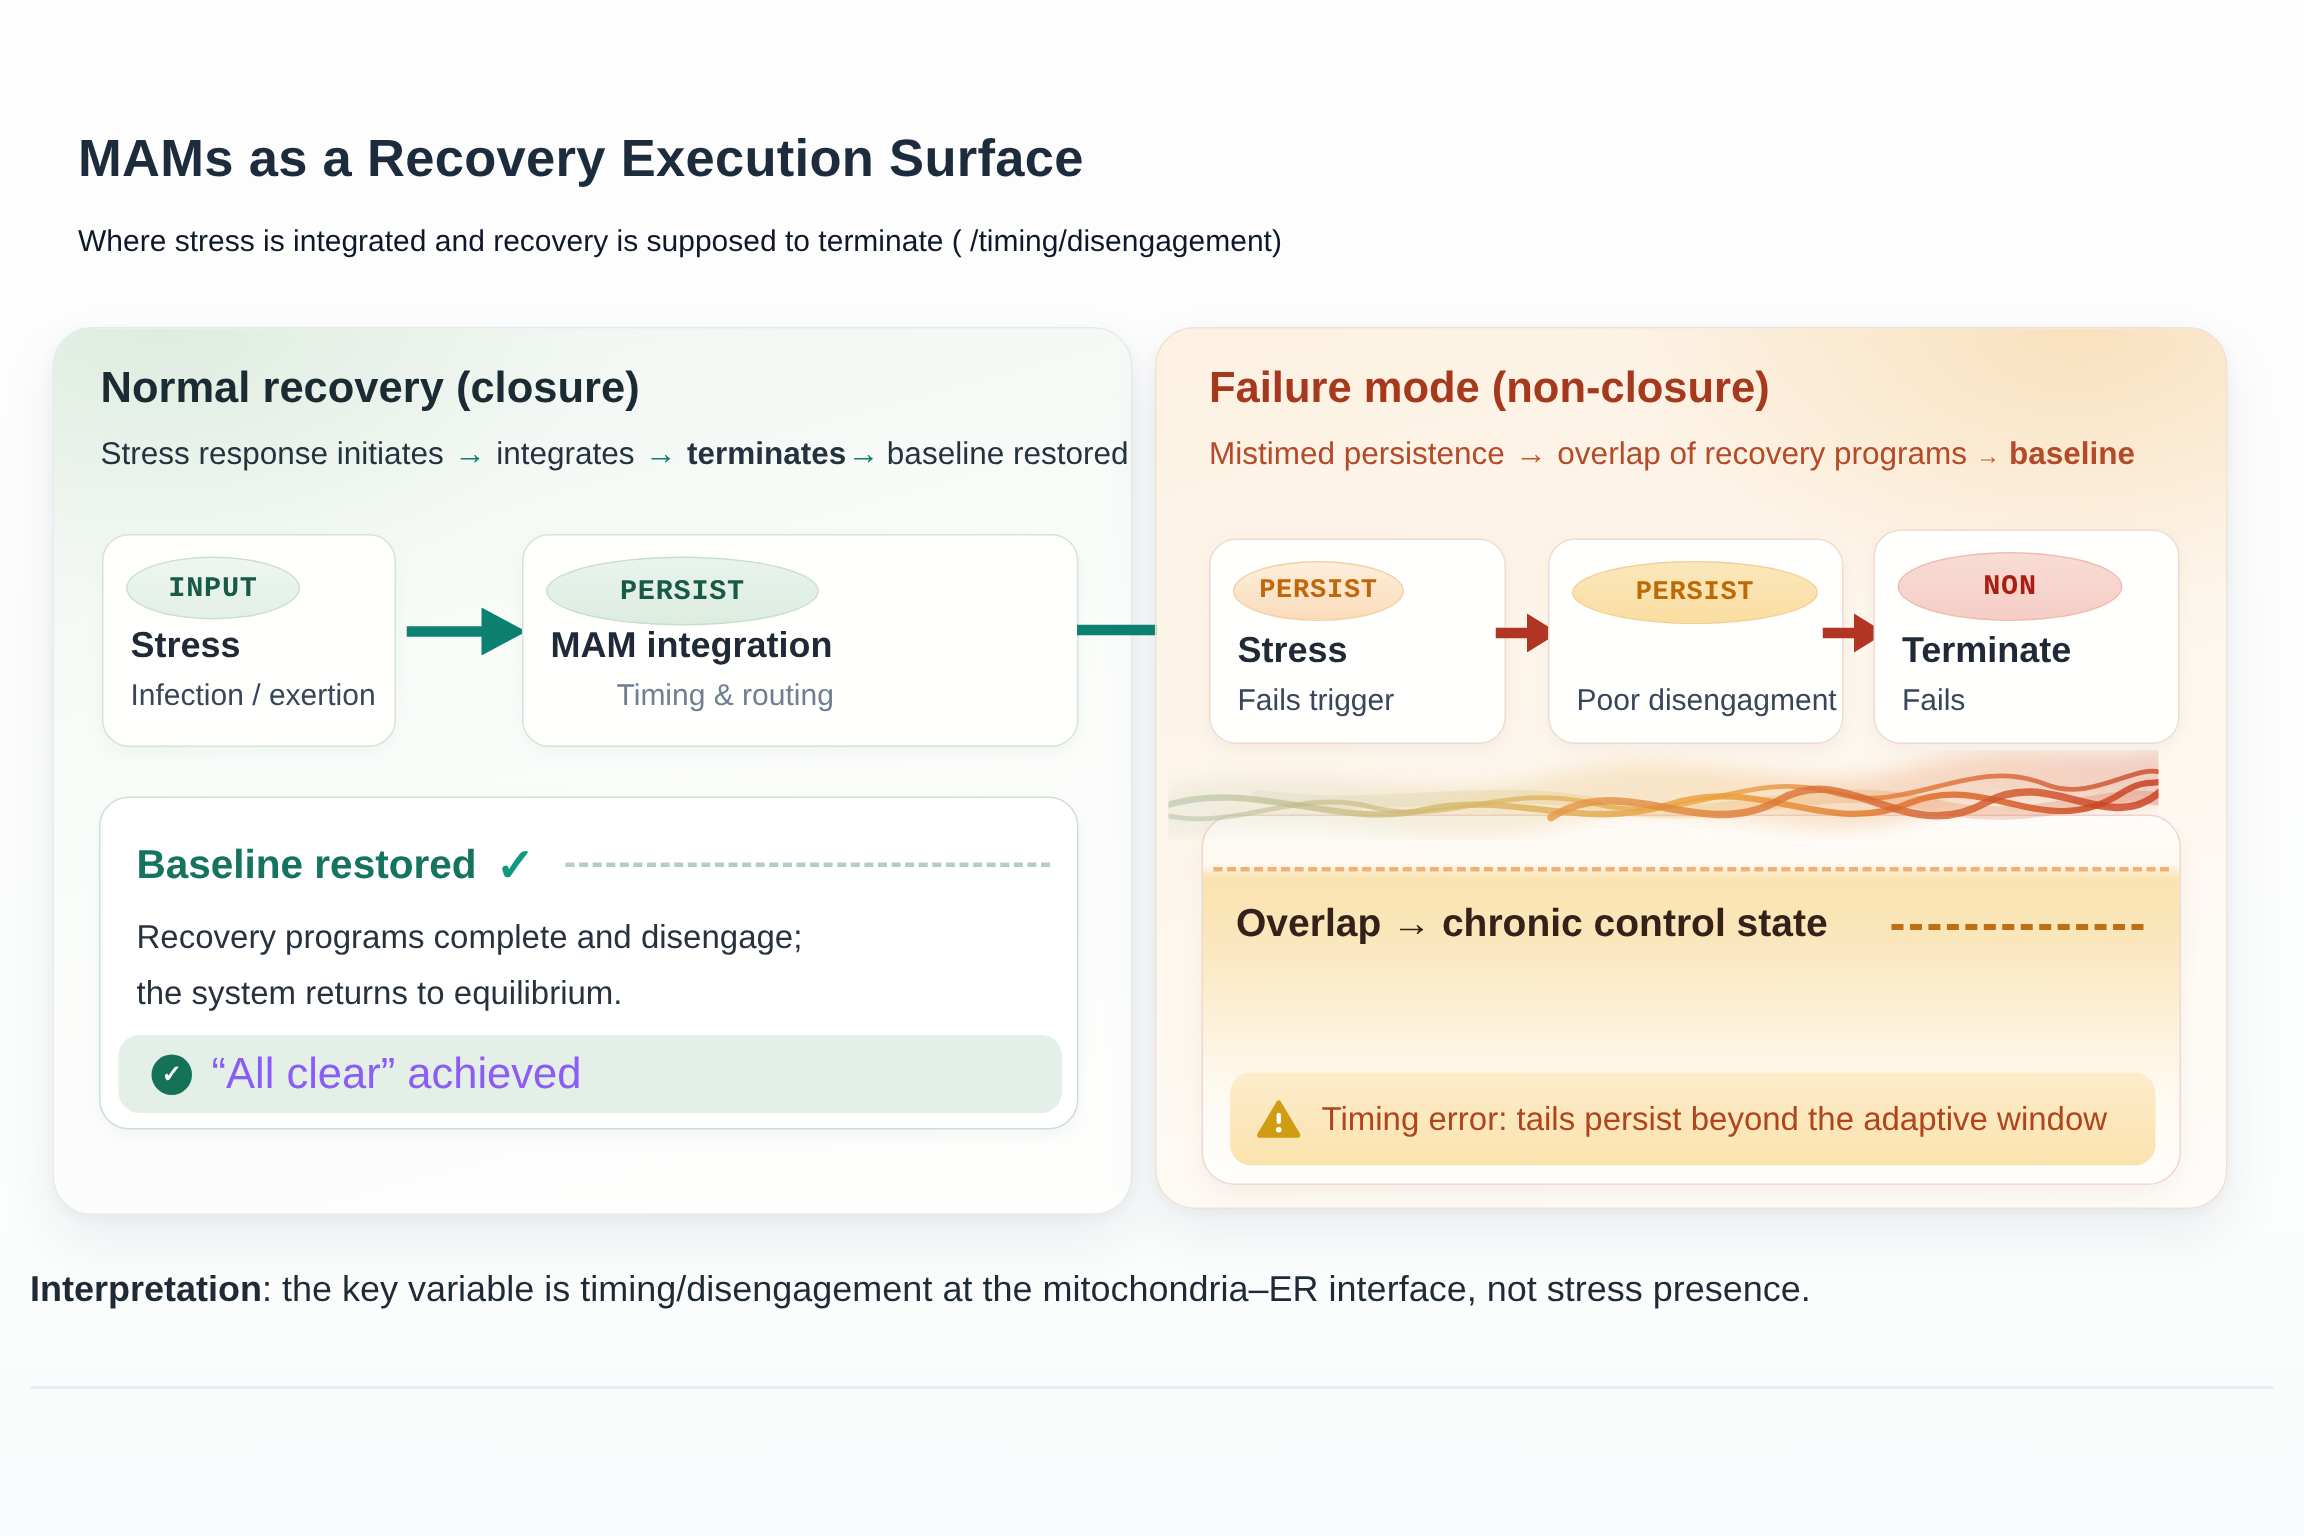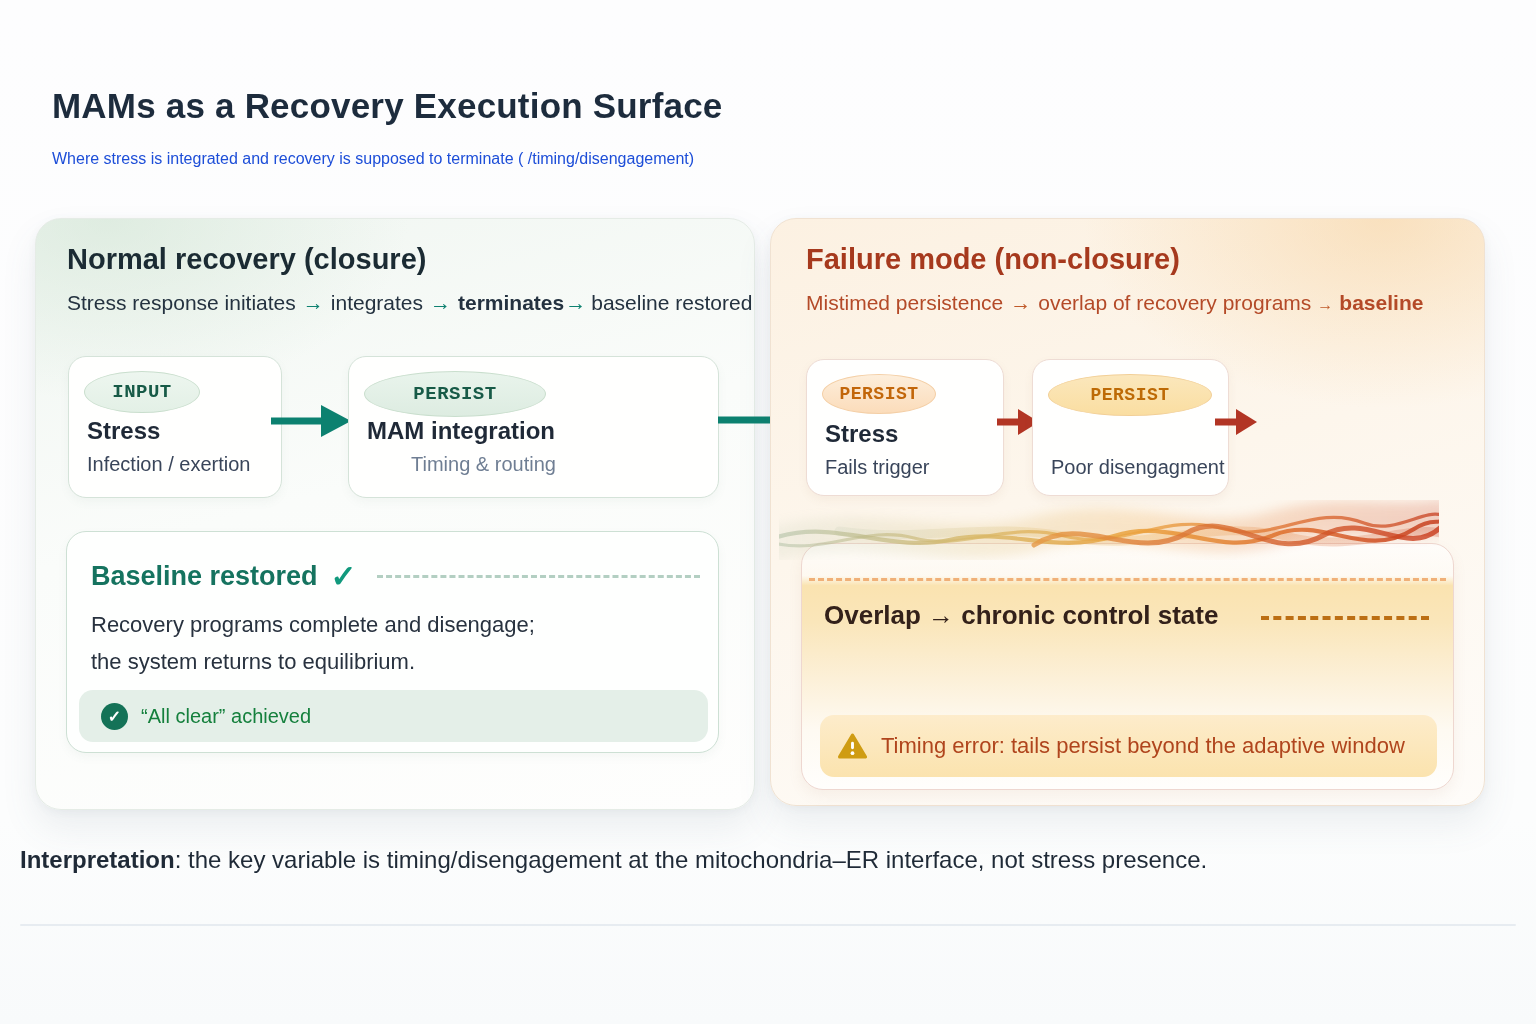--- a/index.html
+++ b/index.html
@@ -6,21 +6,21 @@
   html,body { width:1536px; height:1024px; }
   body {
     font-family:"Liberation Sans", sans-serif;
     background:linear-gradient(180deg,#fdfdfe 0%, #fcfdfd 80%, #f8fafb 100%);
     position:relative; overflow:hidden; color:#1f2a37;
   }
   
   .title { position:absolute; left:52px; top:86px; font-size:35px; font-weight:600;
            color:#1d2c3d; letter-spacing:.2px; }
   .title .t-strong { font-weight:800; }
-  .subtitle { position:absolute; left:52px; top:150px; font-size:16px; color:#1d4ed8; }
+  .subtitle { position:absolute; left:52px; top:150px; font-size:20px; color:#0f172a; }
 
   
   .panel { position:absolute; border-radius:26px;
            box-shadow:0 18px 35px rgba(90,105,125,.10), 0 2px 8px rgba(90,105,125,.06); }
   .panel-normal { left:35px; top:218px; width:720px; height:592px;
     border:1px solid #e5ece6;
     background:
       radial-gradient(430px 260px at 10% 0%, rgba(208,228,211,.55), rgba(208,228,211,0) 70%),
       linear-gradient(165deg,#f0f6f1 0%, #fafcfa 45%, #fefefd 100%); }
   .panel-failure { left:770px; top:218px; width:715px; height:588px;
@@ -37,21 +37,21 @@
   .flow .arrow { color:#0e8170; font-weight:600; margin:0 7px; }
   .flow .arrow-red { color:#c05a2a; }
   .flow .arrow-sm { font-size:16px; margin:0 6px; }
   .flow .bold { font-weight:700; }
 
   
   .card { position:absolute; background:#fffffe; border-radius:18px; height:142px;
           border:1.5px solid #d5e3d9; box-shadow:0 4px 10px rgba(110,130,120,.06); }
   .panel-failure .card { border-color:#eedcd4; height:137px;
           box-shadow:0 4px 10px rgba(160,110,90,.07); }
-  .card-input   { left:32px;  top:137px; width:214px; }
+  .card-input   { left:32px;  top:137px; width:196px; }
   .card-control { left:312px; top:137px; width:371px; }
   .card-f1 { left:35px;  top:140px; width:198px; }
   .card-f2 { left:261px; top:140px; width:197px; }
   .card-f3 { left:478px; top:134px; width:204px; height:143px !important; }
   .card .badge { position:absolute; left:15px; top:14px; }
   .card-title { position:absolute; left:18px; top:60px; font-size:24px; font-weight:700; color:#1f2937; }
   .card-sub   { position:absolute; left:18px; top:96px; font-size:20px; color:#39455a; }
   .card-sub.muted { color:#6f7e93;margin-left:44px; }
   .card-f3 .card-title { top:66px; } .card-f3 .card-sub { top:102px; }
 
@@ -78,21 +78,21 @@
                    display:flex; align-items:center; }
   .baseline-title { font-size:27px; font-weight:700; color:#15735f; }
   .check-glyph { font-size:31px; font-weight:700; color:#11997d; margin-left:13px; }
   .dash-teal { flex:1; margin-left:20px; border-top:3px dashed #b3cfc2; height:0; }
   .baseline-text { position:absolute; left:24px; top:74px; font-size:22px; line-height:37px; color:#28323f; }
   .allclear-pill { position:absolute; left:12px; right:10px; bottom:10px; height:52px;
                    background:#e4efe8; border-radius:14px; display:flex; align-items:center;
                    padding-left:22px; gap:13px; }
   .circle-check { width:27px; height:27px; border-radius:50%; background:#147257; color:#fff;
                   font-size:16px; font-weight:700; display:flex; align-items:center; justify-content:center; }
-  .allclear-text { font-size:20px; font-weight:500; color:#15803d; }
+  .allclear-text { font-size:29px; font-weight:500; color:#8b5cf6; }
 
   
   .waves { position:absolute; left:8px; top:264px; z-index:5; pointer-events:none; }
   .overlap-card { position:absolute; left:30px; top:324px; width:653px; height:247px;
     border:1.5px solid #eed7d0; border-radius:22px; z-index:2;
     background:linear-gradient(180deg, rgba(255,255,255,.65) 0%, rgba(255,253,248,.4) 13%,
       #fae3b0 17%, #fae6ba 32%, #fcf0d8 55%, #fefaf2 76%, #fffefc 100%);
     box-shadow:0 6px 14px rgba(170,120,90,.08); }
   .dash-full { position:absolute; left:7px; right:7px; top:34px; border-top:3.5px dashed #f0b078; }
   .overlap-head { position:absolute; left:22px; top:56px; font-size:26px; font-weight:700; color:#33211a; }
@@ -172,20 +172,25 @@
   <div class="card card-f2">
     <span class="badge badge-persist2">PERSIST</span>
     <div class="card-sub">Poor disengagment</div>
   </div>
 
   <svg class="flow-arrow" style="left:444px; top:190px;" width="42" height="26">
     <rect x="0" y="9.5" width="24" height="7" fill="#b23524"></rect>
     <polygon points="21,0 42,13 21,26" fill="#b23524"></polygon>
   </svg>
 
+  <div class="card card-f3">
+    <span class="badge badge-non">NON</span>
+    <div class="card-title">Terminate</div>
+    <div class="card-sub">Fails</div>
+  </div>
 
   <svg class="waves" width="660" height="100" viewBox="0 0 660 100">
     <defs>
       <linearGradient id="wg" x1="0" y1="0" x2="1" y2="0">
         <stop offset="0" stop-color="#a8bba0" stop-opacity=".6"></stop>
         <stop offset=".3" stop-color="#d9b969"></stop>
         <stop offset=".55" stop-color="#eba13c"></stop>
         <stop offset=".78" stop-color="#dd6b2b"></stop>
         <stop offset="1" stop-color="#c63d20"></stop>
       </linearGradient>

